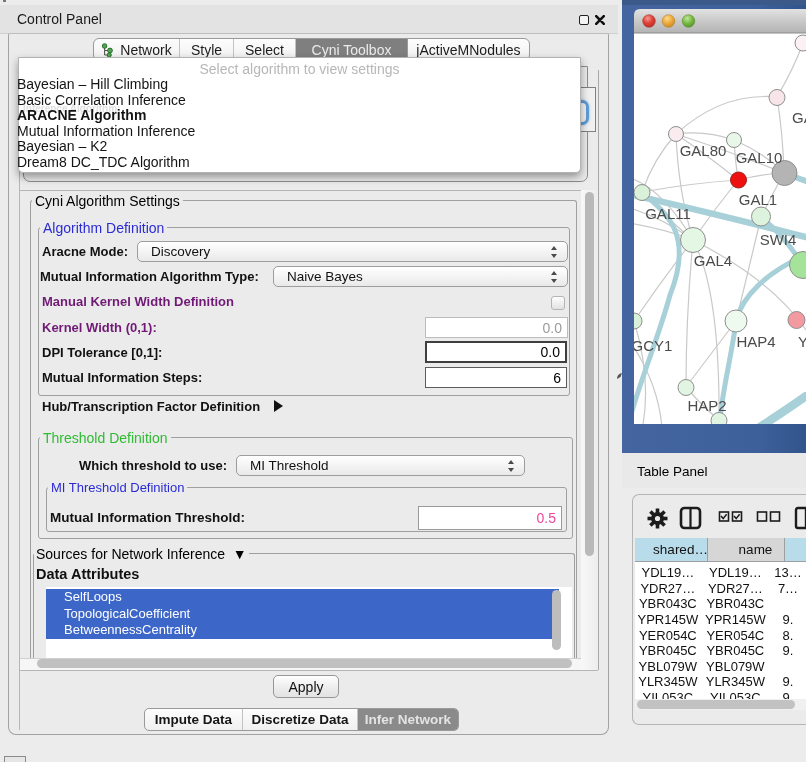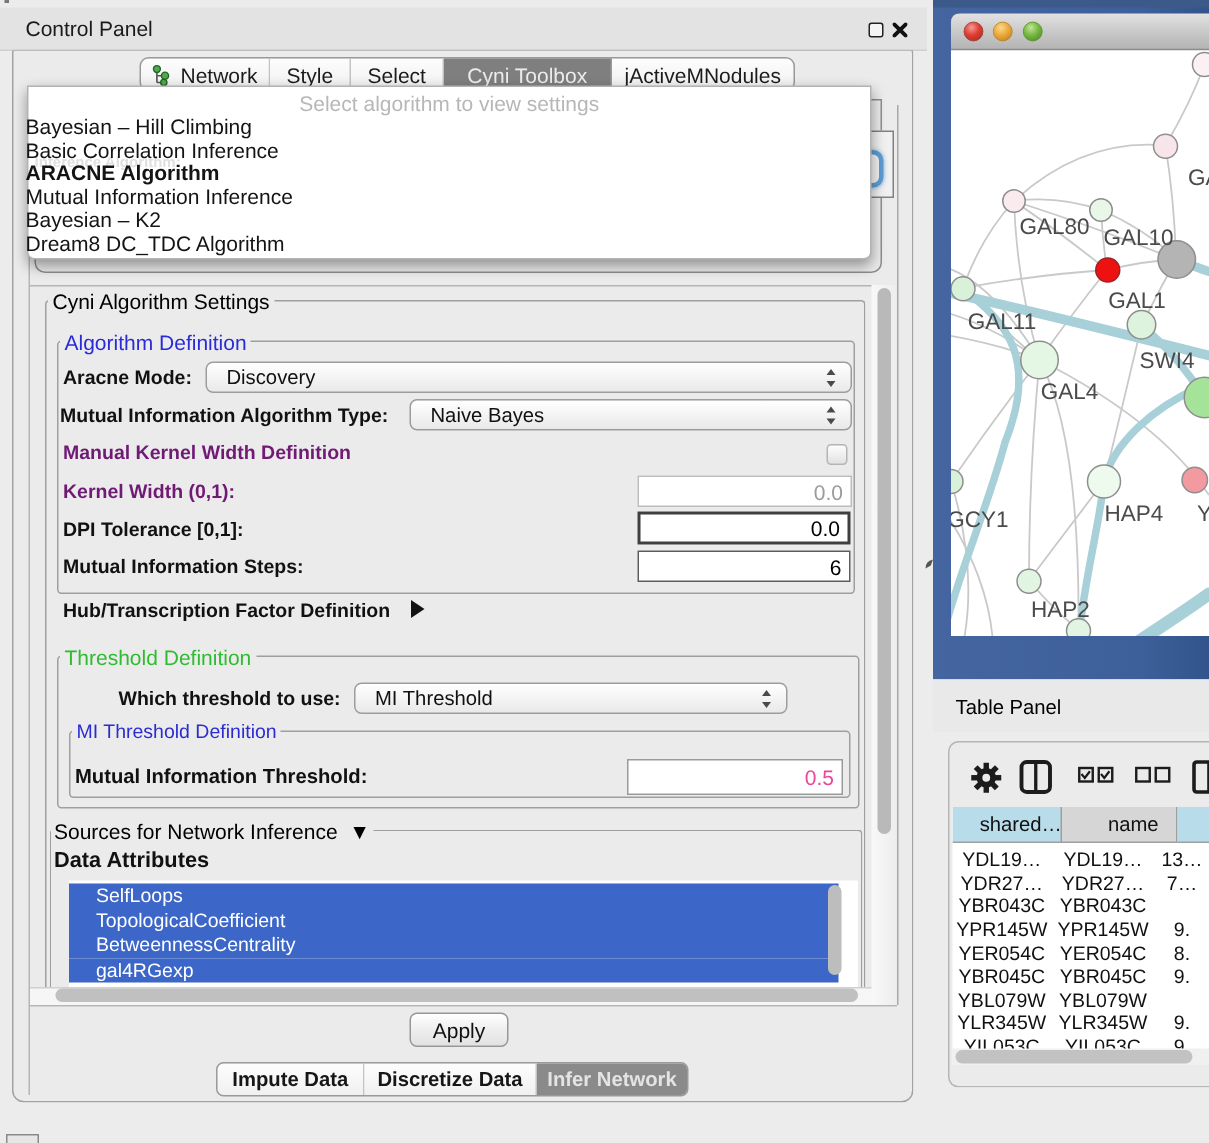--- a/index.html
+++ b/index.html
@@ -153,21 +153,20 @@
   <div class="tfield" style="left:418px;top:506px;width:144px;height:24px;border:1px solid #9a9a9a;color:#ec4899">0.5</div>
 
   <div class="abs grp" style="left:33px;top:553px;width:540px;height:117px;border-bottom:none;border-radius:3px 3px 0 0">
     <span style="left:0px;padding:0 2px;font-size:14px">Sources for Network Inference &nbsp;▼</span>
     </div>
   <div class="lbl" style="left:36px;top:566px;font-size:14.5px">Data Attributes</div>
   <div class="abs" id="listbox">
     <div class="lrow" style="top:2px">SelfLoops</div>
     <div class="lrow" style="top:18.6px">TopologicalCoefficient</div>
     <div class="lrow" style="top:35.2px">BetweennessCentrality</div>
-    <div class="lrow" style="top:51.8px">gal4RGexp</div>
   </div>
   <div class="abs" id="lb-vthumb"></div>
 
   <div class="abs" id="hscroll"></div>
   <div class="abs" id="hthumb"></div>
   <div class="abs" id="vscroll"></div>
   <div class="abs" id="vthumb"></div>
   <div class="abs" id="viewport-bottom"></div>
 
   <div class="abs" id="apply">Apply</div>

